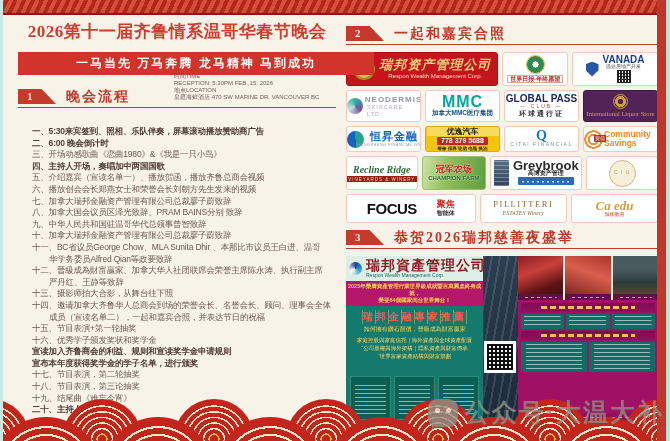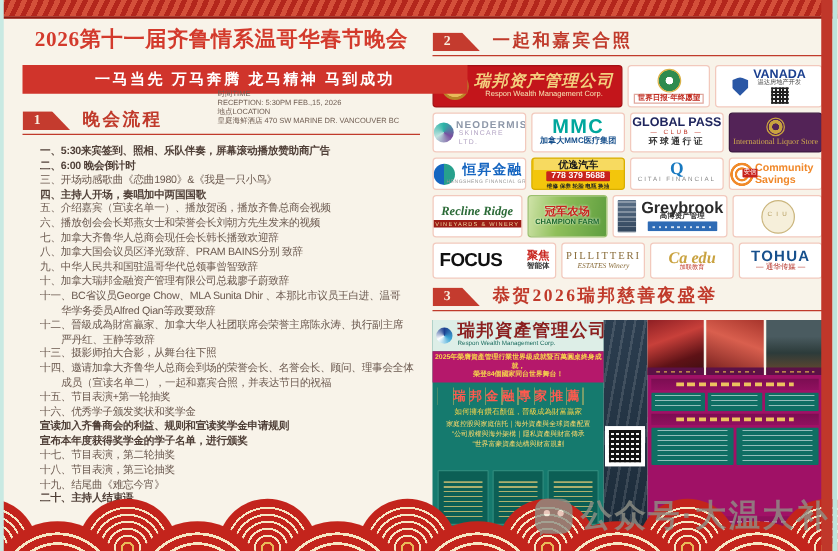--- a/index.html
+++ b/index.html
@@ -22,21 +22,21 @@
     border-bottom:1.5px solid #c03a2b;padding-bottom:3px;}
   .left-col .sec-row{margin-top:14px;}
   .sec-badge{width:38px;height:15px;background:#c43b2e;color:#f8efe0;
     font-family:"Liberation Serif",serif;font-weight:bold;font-size:11px;line-height:15px;
     padding-left:9px;box-sizing:border-box;
     clip-path:polygon(0 0,62% 0,100% 100%,0 100%);}
   .sec-heading{color:#c03a2b;font-family:"Liberation Serif",serif;font-weight:bold;
     font-size:14px;letter-spacing:2px;margin-left:10px;line-height:15px;}
   .time-block{position:absolute;right:2px;top:-16px;width:160px;font-size:6px;
     line-height:7px;color:#6e5c51;}
-  .program{margin-top:7px;font-size:8.5px;letter-spacing:-.2px;line-height:11.6px;
+  .program{margin-top:18px;font-size:8.5px;letter-spacing:-.2px;line-height:11.6px;
     color:#6a584e;white-space:nowrap;padding-left:14px;}
   .pline.bold{font-weight:bold;color:#4f3f37;}
   .pline.indent{padding-left:17px;}
   
   .right-col{position:absolute;left:346px;top:26px;width:312px;z-index:1;}
   .right-col .sec-row{margin-bottom:7px;}
   .right-col .sec-row.g3{margin-top:7px;}
   
   .lrow{display:flex;gap:4px;margin-bottom:4px;}
   .lrow1{height:34px;}.lrow2{height:32px;}.lrow3{height:26px;}.lrow4{height:34px;}.lrow5{height:29px;}
@@ -209,21 +209,21 @@
       <div>皇庭海鲜酒店 470 SW MARINE DR. VANCOUVER BC</div>
     </div>
   </div>
   <div class="program">
       <div class="pline bold">一、5:30来宾签到、照相、乐队伴奏，屏幕滚动播放赞助商广告</div>
       <div class="pline bold">二、6:00 晚会倒计时</div>
       <div class="pline">三、开场动感歌曲《恋曲1980》&amp;《我是一只小鸟》</div>
       <div class="pline bold">四、主持人开场，奏唱加中两国国歌</div>
       <div class="pline">五、介绍嘉宾（宣读名单一）、播放贺函，播放齐鲁总商会视频</div>
       <div class="pline">六、播放创会会长郑燕女士和荣誉会长刘朝方先生发来的视频</div>
-      <div class="pline">七、加拿大齐鲁华人总商会现任会长韩长播致欢迎辞</div>
+      <div class="pline">七、加拿大瑞邦金融资产管理有限公司总裁廖子蔚致辞</div>
       <div class="pline">八、加拿大国会议员区泽光致辞、PRAM BAINS分别 致辞</div>
       <div class="pline">九、中华人民共和国驻温哥华代总领事曾智致辞</div>
       <div class="pline">十、加拿大瑞邦金融资产管理有限公司总裁廖子蔚致辞</div>
       <div class="pline">十一、BC省议员George Chow、MLA Sunita Dhir 、本那比市议员王白进、温哥</div>
       <div class="pline indent">华学务委员Alfred Qian等政要致辞</div>
       <div class="pline">十二、晉級成為財富贏家、加拿大华人社团联席会荣誉主席陈永涛、执行副主席</div>
       <div class="pline indent">严丹红、王静等致辞</div>
       <div class="pline">十三、摄影师拍大合影，从舞台往下照</div>
       <div class="pline">十四、邀请加拿大齐鲁华人总商会到场的荣誉会长、名誉会长、顾问、理事会全体</div>
       <div class="pline indent">成员（宣读名单二），一起和嘉宾合照，并表达节日的祝福</div>
@@ -361,26 +361,20 @@
         <div class="logo logo-pillitteri">
           <div class="ltxt">
             <span class="l1">PILLITTERI</span>
             <span class="l2">ESTATES Winery</span>
           </div>
         </div>
         <div class="logo logo-caedu">
           <div class="ltxt">
             <span class="l1">Ca edu</span>
             <span class="l2">加联教育</span>
-          </div>
-        </div>
-        <div class="logo logo-tohua">
-          <div class="ltxt">
-            <span class="l1">TOHUA</span>
-            <span class="l2">— 通华传媒 —</span>
           </div>
         </div>
       </div>
     </div>
   <div class="sec-row g3">
     <div class="sec-badge">3</div>
     <div class="sec-heading">恭贺2026瑞邦慈善夜盛举</div>
   </div>
   <div class="poster">
     <div class="p-left">

